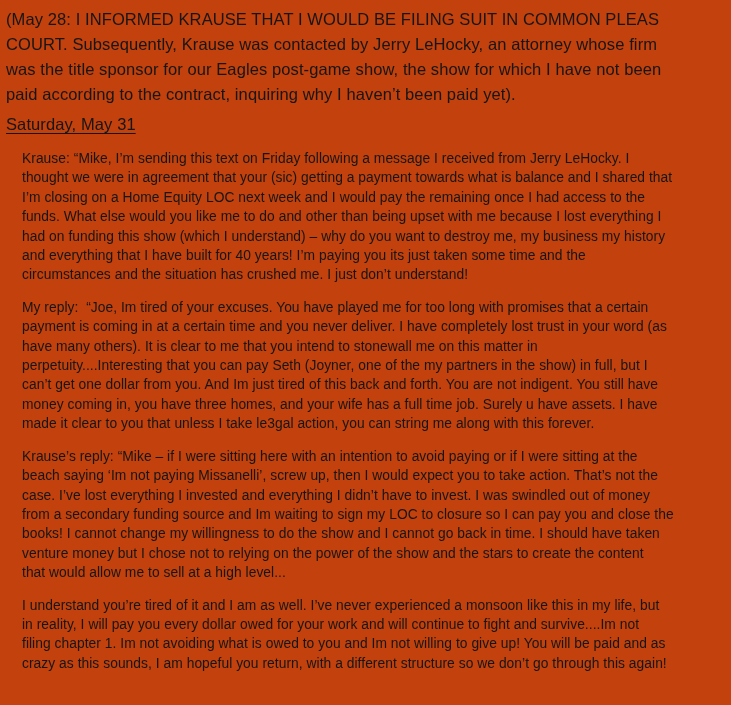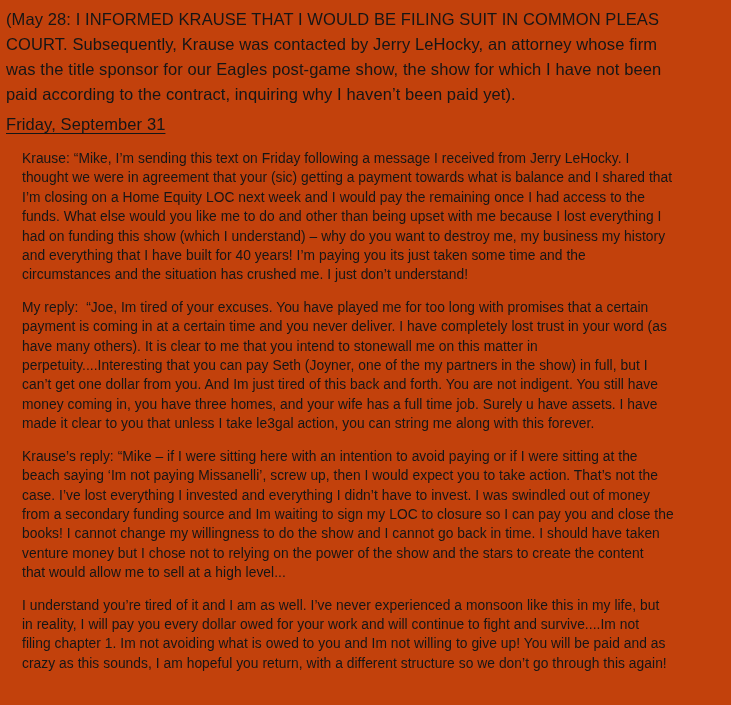--- a/index.html
+++ b/index.html
@@ -43,21 +43,21 @@
 </style>
 </head>
 <body>
 
 <div class="page">
   <p class="intro">(May 28: I INFORMED KRAUSE THAT I WOULD BE FILING SUIT IN COMMON PLEAS
 COURT. Subsequently, Krause was contacted by Jerry LeHocky, an attorney whose firm
 was the title sponsor for our Eagles post-game show, the show for which I have not been
 paid according to the contract, inquiring why I haven’t been paid yet).</p>
 
-  <h2 class="heading">Friday, September 31</h2>
+  <h2 class="heading">Saturday, May 31</h2>
 
   <p class="para">Krause: “Mike, I’m sending this text on Friday following a message I received from Jerry LeHocky. I
 thought we were in agreement that your (sic) getting a payment towards what is balance and I shared that
 I’m closing on a Home Equity LOC next week and I would pay the remaining once I had access to the
 funds. What else would you like me to do and other than being upset with me because I lost everything I
 had on funding this show (which I understand) – why do you want to destroy me, my business my history
 and everything that I have built for 40 years! I’m paying you its just taken some time and the
 circumstances and the situation has crushed me. I just don’t understand!</p>
 
   <p class="para">My reply: &nbsp;“Joe, Im tired of your excuses. You have played me for too long with promises that a certain

